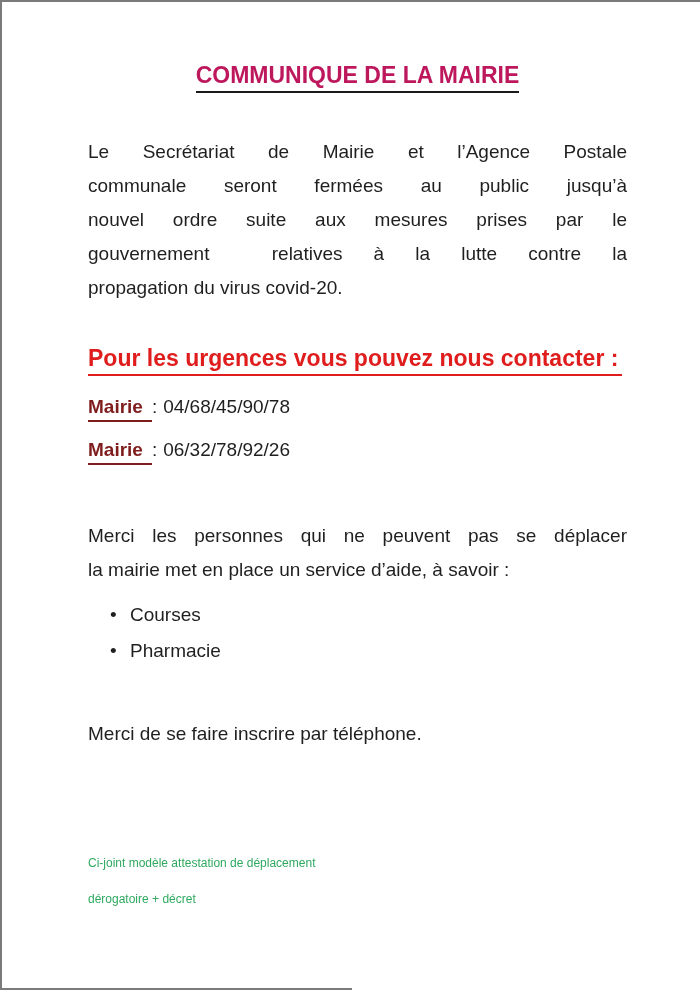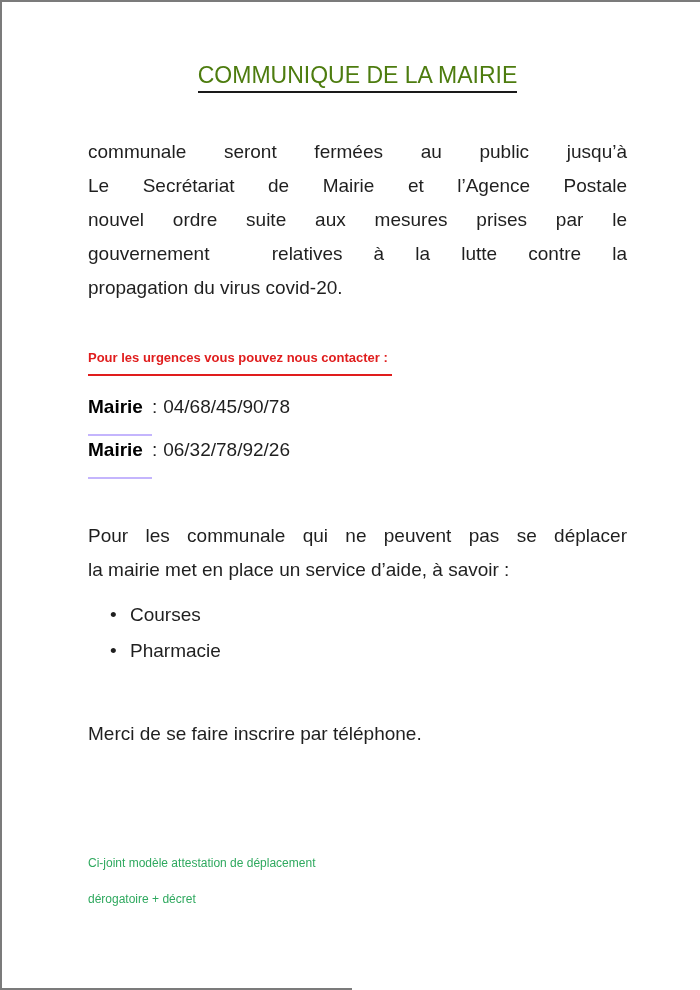--- a/index.html
+++ b/index.html
@@ -28,64 +28,64 @@
   .content {
     padding: 62px 73px 0 88px;
   }
   .title-wrap {
     text-align: center;
     margin-bottom: 42px;
   }
   .doc-title {
     display: inline-block;
     font-size: 23px;
-    font-weight: normal;
-    color: #4d7c0f;
+    font-weight: bold;
+    color: #be185d;
     border-bottom: 2px solid #1a1a1a;
     padding-bottom: 2px;
   }
   .para {
     font-size: 19px;
     line-height: 34px;
   }
   .jline {
     text-align: justify;
     text-align-last: justify;
   }
   .jline.last {
     text-align: left;
     text-align-last: left;
   }
   .red-heading-wrap {
     margin-top: 38px;
-    font-size: 13px;
+    font-size: 23px;
     line-height: 30px;
   }
   .red-heading {
     display: inline-block;
     color: #e01d1d;
     font-weight: bold;
     border-bottom: 2px solid #e01d1d;
     padding-bottom: 1px;
     padding-right: 4px;
   }
   .contacts {
     margin-top: 14px;
   }
   .contact-row {
     font-size: 19px;
     line-height: 34px;
     margin-bottom: 9px;
   }
   .contact-label {
-    color: #000000;
+    color: #7f1d1d;
     font-weight: bold;
-    border-bottom: 2px solid #c4b5fd;
+    border-bottom: 2px solid #7f1d1d;
     padding-right: 9px;
-    padding-bottom: 17px;
+    padding-bottom: 3px;
   }
   .contact-sep {
     margin-right: 6px;
   }
   .help-para {
     margin-top: 52px;
   }
   .bullet-list {
     margin-top: 10px;
   }
@@ -117,38 +117,38 @@
 <div class="edge-left"></div>
 <div class="edge-bottom"></div>
 
 <div class="content">
 
   <div class="title-wrap">
     <span class="doc-title">COMMUNIQUE DE LA MAIRIE</span>
   </div>
 
   <div class="para">
+    <div class="jline">Le Secrétariat de Mairie et l’Agence Postale</div>
     <div class="jline">communale seront fermées au public jusqu’à</div>
-    <div class="jline">Le Secrétariat de Mairie et l’Agence Postale</div>
     <div class="jline">nouvel ordre suite aux mesures prises par le</div>
     <div class="jline">gouvernement &nbsp;relatives à la lutte contre la</div>
     <div class="jline last">propagation du virus covid-20.</div>
   </div>
 
   <div class="red-heading-wrap">
     <span class="red-heading">Pour les urgences vous pouvez nous contacter :</span>
   </div>
 
   <div class="contacts">
     <div class="contact-row"><span class="contact-label">Mairie</span><span class="contact-sep">:</span><span class="contact-number">04/68/45/90/78</span></div>
     <div class="contact-row"><span class="contact-label">Mairie</span><span class="contact-sep">:</span><span class="contact-number">06/32/78/92/26</span></div>
   </div>
 
   <div class="para help-para">
-    <div class="jline">Pour les communale qui ne peuvent pas se déplacer</div>
+    <div class="jline">Merci les personnes qui ne peuvent pas se déplacer</div>
     <div class="jline last">la mairie met en place un service d’aide, à savoir :</div>
   </div>
 
   <div class="bullet-list">
     <div class="bullet-item"><span class="bullet-glyph">•</span><span>Courses</span></div>
     <div class="bullet-item"><span class="bullet-glyph">•</span><span>Pharmacie</span></div>
   </div>
 
   <div class="register-note">Merci de se faire inscrire par téléphone.</div>
 

